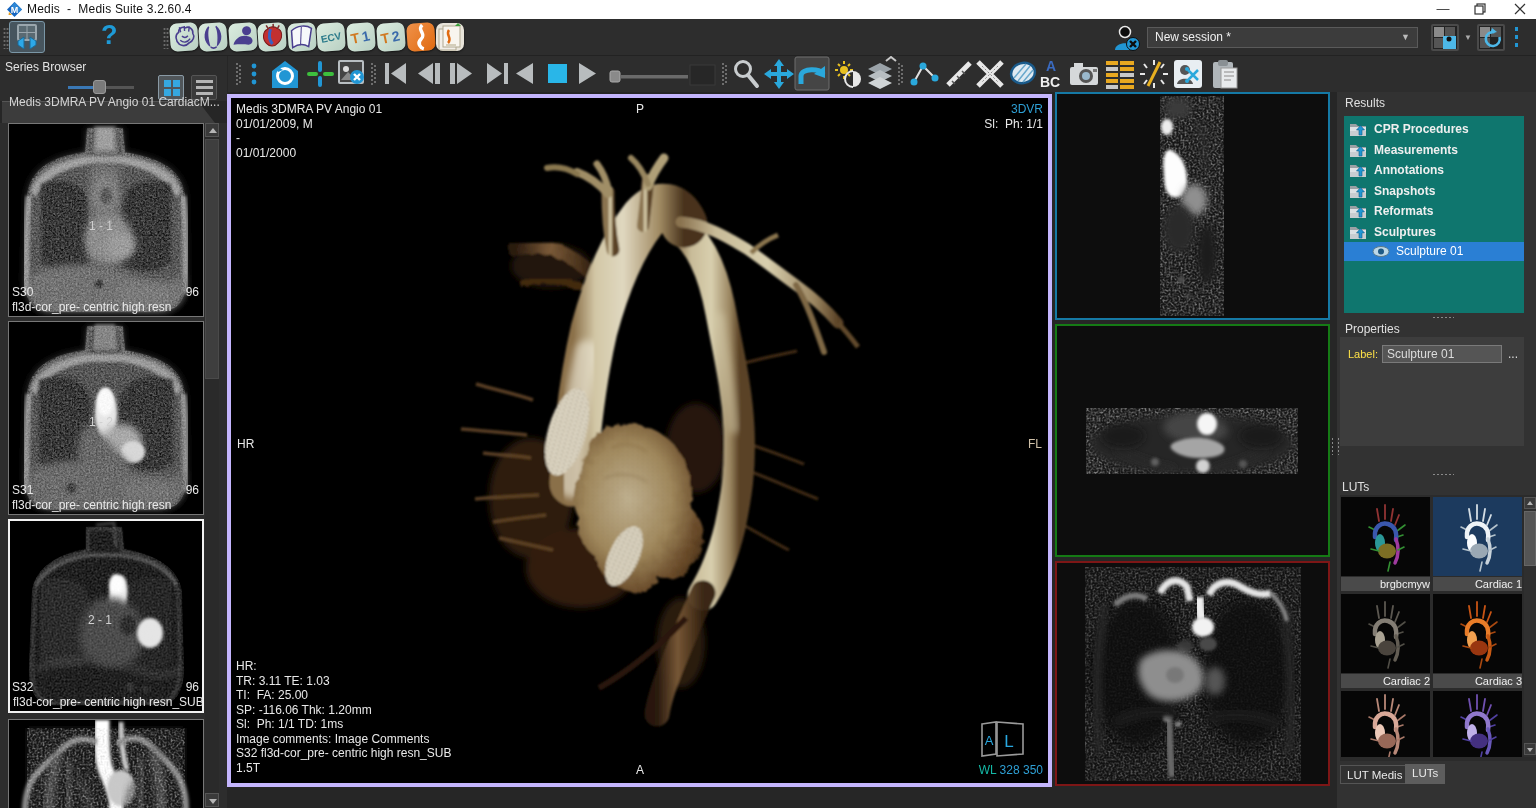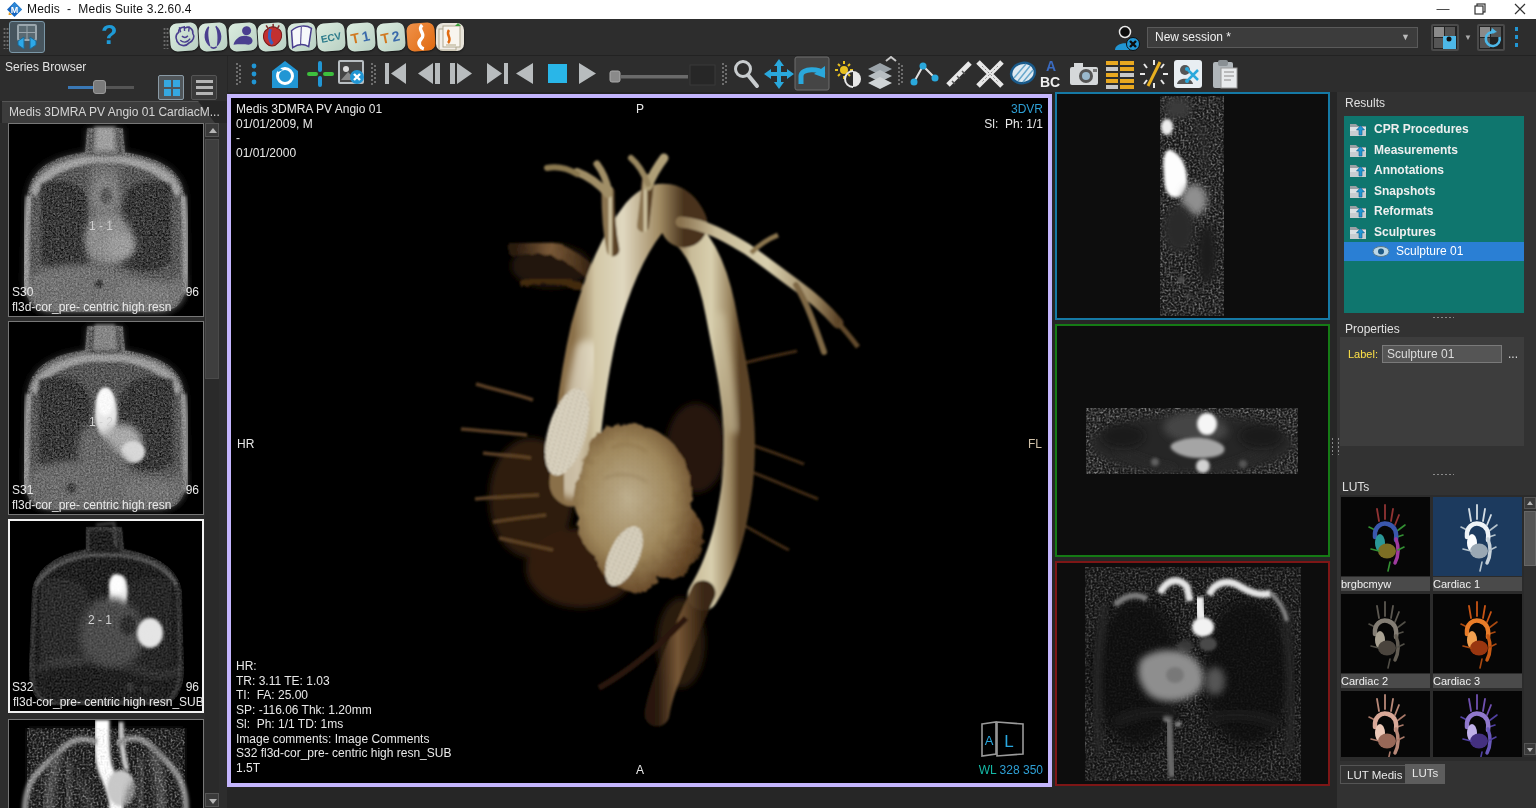--- a/index.html
+++ b/index.html
@@ -46,21 +46,21 @@
 
 
 #rightpanel { left:1337px; top:92px; width:199px; height:716px; background:#323232; }
 .ptitle { position:absolute; color:#e0e0e0; font-size:12px; }
 #restree { position:absolute; left:7px; top:24px; width:180px; height:197px; background:#0f766e; }
 .titem { position:absolute; left:0; width:100%; height:21px; color:#efefef; font-size:12px; font-weight:bold; }
 .titem .lbl { position:absolute; left:30px; top:3px; }
 #propbox { position:absolute; left:3px; top:245px; width:184px; height:109px; background:#3d3d3d; }
 #lutbox { position:absolute; left:3px; top:403px; width:196px; height:266px; background:#2b2b2b; }
 .lutlbl { position:absolute; width:89px; height:14px; background:#4a4a4a; color:#f0f0f0;
-  font-size:11px; text-align:left; line-height:14px; }
+  font-size:11px; text-align:right; line-height:14px; }
 .luttile { position:absolute; width:89px; height:79px; background:#060606; overflow:hidden; }
 .tab { position:absolute; font-size:12px; color:#e8e8e8; height:19px; line-height:18px; padding:0 8px; }
 
 
 .hdots { position:absolute; width:22px; height:4px;
   background-image:radial-gradient(circle,#8a8a8a .8px,transparent 1px); background-size:4px 3px; }
 .vdots { position:absolute; width:4px; height:18px;
   background-image:radial-gradient(circle,#8a8a8a .8px,transparent 1px); background-size:3px 4px; }
 </style>
 </head>
@@ -442,21 +442,21 @@
     </div>
     <div class="abs" style="left:191px;top:19px;width:26px;height:25px;background:#3a3a3a;border:1px solid #555;border-radius:2px">
       <div class="abs" style="left:4px;top:4px;width:17px;height:3px;background:#b5b5b5"></div>
       <div class="abs" style="left:4px;top:10px;width:17px;height:3px;background:#b5b5b5"></div>
       <div class="abs" style="left:4px;top:16px;width:17px;height:3px;background:#b5b5b5"></div>
     </div>
 
     <div class="abs" style="left:0px;top:45px;width:227px;height:22px;background:#262626"></div>
     <div class="abs" style="left:2px;top:45px;width:213px;height:22px;background:#3c3c3c;
          clip-path:polygon(0 0, 196px 0, 213px 100%, 0 100%);border-top:1px solid #555"></div>
-    <div class="abs" style="left:9px;top:49px;color:#d5d5d5;font-size:12px">Medis 3DMRA PV Angio 01 CardiacM...</div>
+    <div class="abs" style="left:9px;top:39px;color:#d5d5d5;font-size:12px">Medis 3DMRA PV Angio 01 CardiacM...</div>
 
     <div class="thumbcell" style="top:67px" id="th1">
       <svg width="194" height="192" viewBox="0 0 194 192">
 
         <path d="M78,4 L114,4 L116,28 C150,34 172,44 176,70 L178,150 C178,175 170,188 150,188 L40,188 C22,188 14,172 15,150 L18,70 C22,44 44,32 76,28 Z" fill="#343434" filter="url(#b2)"></path>
         <path d="M80,6 L112,6 L114,30 C146,36 168,46 172,70 L174,148 C174,172 166,186 148,186 L42,186 C26,186 18,170 19,148 L22,70 C26,46 48,34 78,30 Z" fill="none" stroke="#787878" stroke-width="1.6" filter="url(#b1)"></path>
 
         <path d="M85,2 L107,2 L109,30 L83,30 Z" fill="#606060" filter="url(#b1)"></path>
         <path d="M88,4 L104,4 L105,26 L87,26 Z" fill="#8e8e8e" filter="url(#b1)"></path>
 

